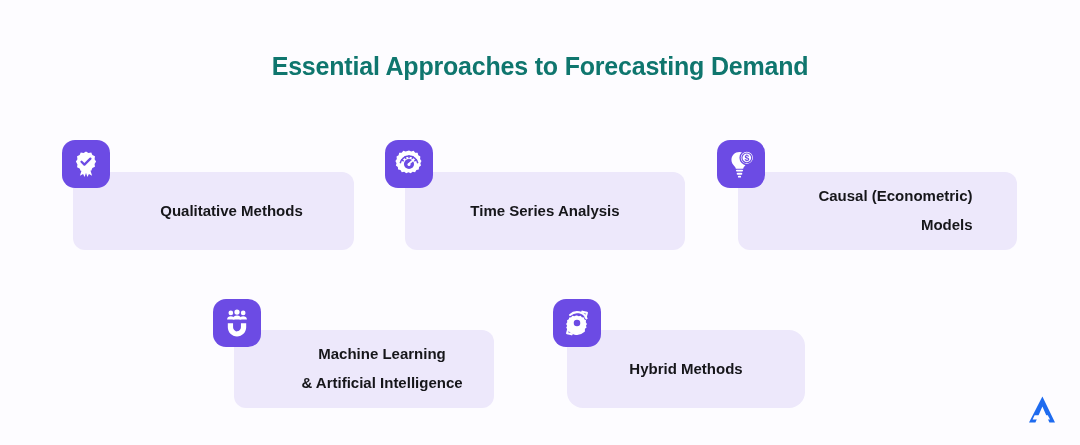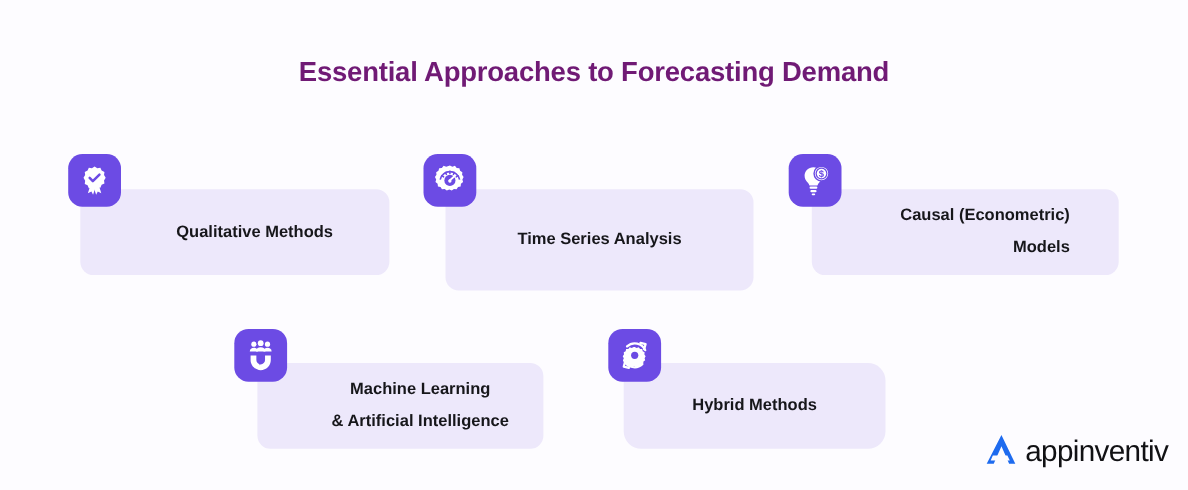--- a/index.html
+++ b/index.html
@@ -17,21 +17,21 @@
   }
 
   .page-title {
     position: absolute;
     top: 52px;
     left: 0;
     width: 1080px;
     text-align: center;
     font-size: 25px;
     font-weight: bold;
-    color: #701a75;
+    color: #0f766e;
     letter-spacing: -0.2px;
   }
 
   
   .card {
     position: absolute;
     background: #EDE8FB;
     border-radius: 12px;
     display: flex;
     align-items: center;
@@ -61,21 +61,21 @@
     align-items: center;
     justify-content: center;
     z-index: 3;
   }
   .icon-badge svg { display: block; }
 
   
   #card-0 { left: 73px;  top: 172px; width: 281px; height: 78px; }
   #icon-0 { left: 62px;  top: 140px; }
 
-  #card-1 { left: 405px; top: 172px; width: 280px; height: 92px; }
+  #card-1 { left: 405px; top: 172px; width: 280px; height: 78px; }
   #icon-1 { left: 385px; top: 140px; }
 
   #card-2 { left: 738px; top: 172px; width: 279px; height: 78px; text-align: right; }
   #icon-2 { left: 717px; top: 140px; }
 
   #card-3 { left: 234px; top: 330px; width: 260px; height: 78px; }
   #icon-3 { left: 213px; top: 299px; }
 
   #card-4 { left: 567px; top: 330px; width: 238px; height: 78px; border-radius: 16px; }
   #icon-4 { left: 553px; top: 299px; }
@@ -182,14 +182,13 @@
   </svg>
 </div>
 
 <div class="logo">
   <span class="logo-mark">
     <svg width="40" height="40" viewBox="0 0 40 40" fill="none" aria-hidden="true">
       <path d="M20.4 7.5L33 33.5h-5.6L20.4 17.6 13.4 33.5 7 33.5 20.4 7.5z" fill="#1E6BEF"></path>
       <path d="M12.6 26.2h13.2l2.2 4.4H10.6l2-4.4z" fill="#FDFCFF"></path>
     </svg>
   </span>
-  <span class="logo-text">appinventiv</span>
 </div>
 
 </body></html>

